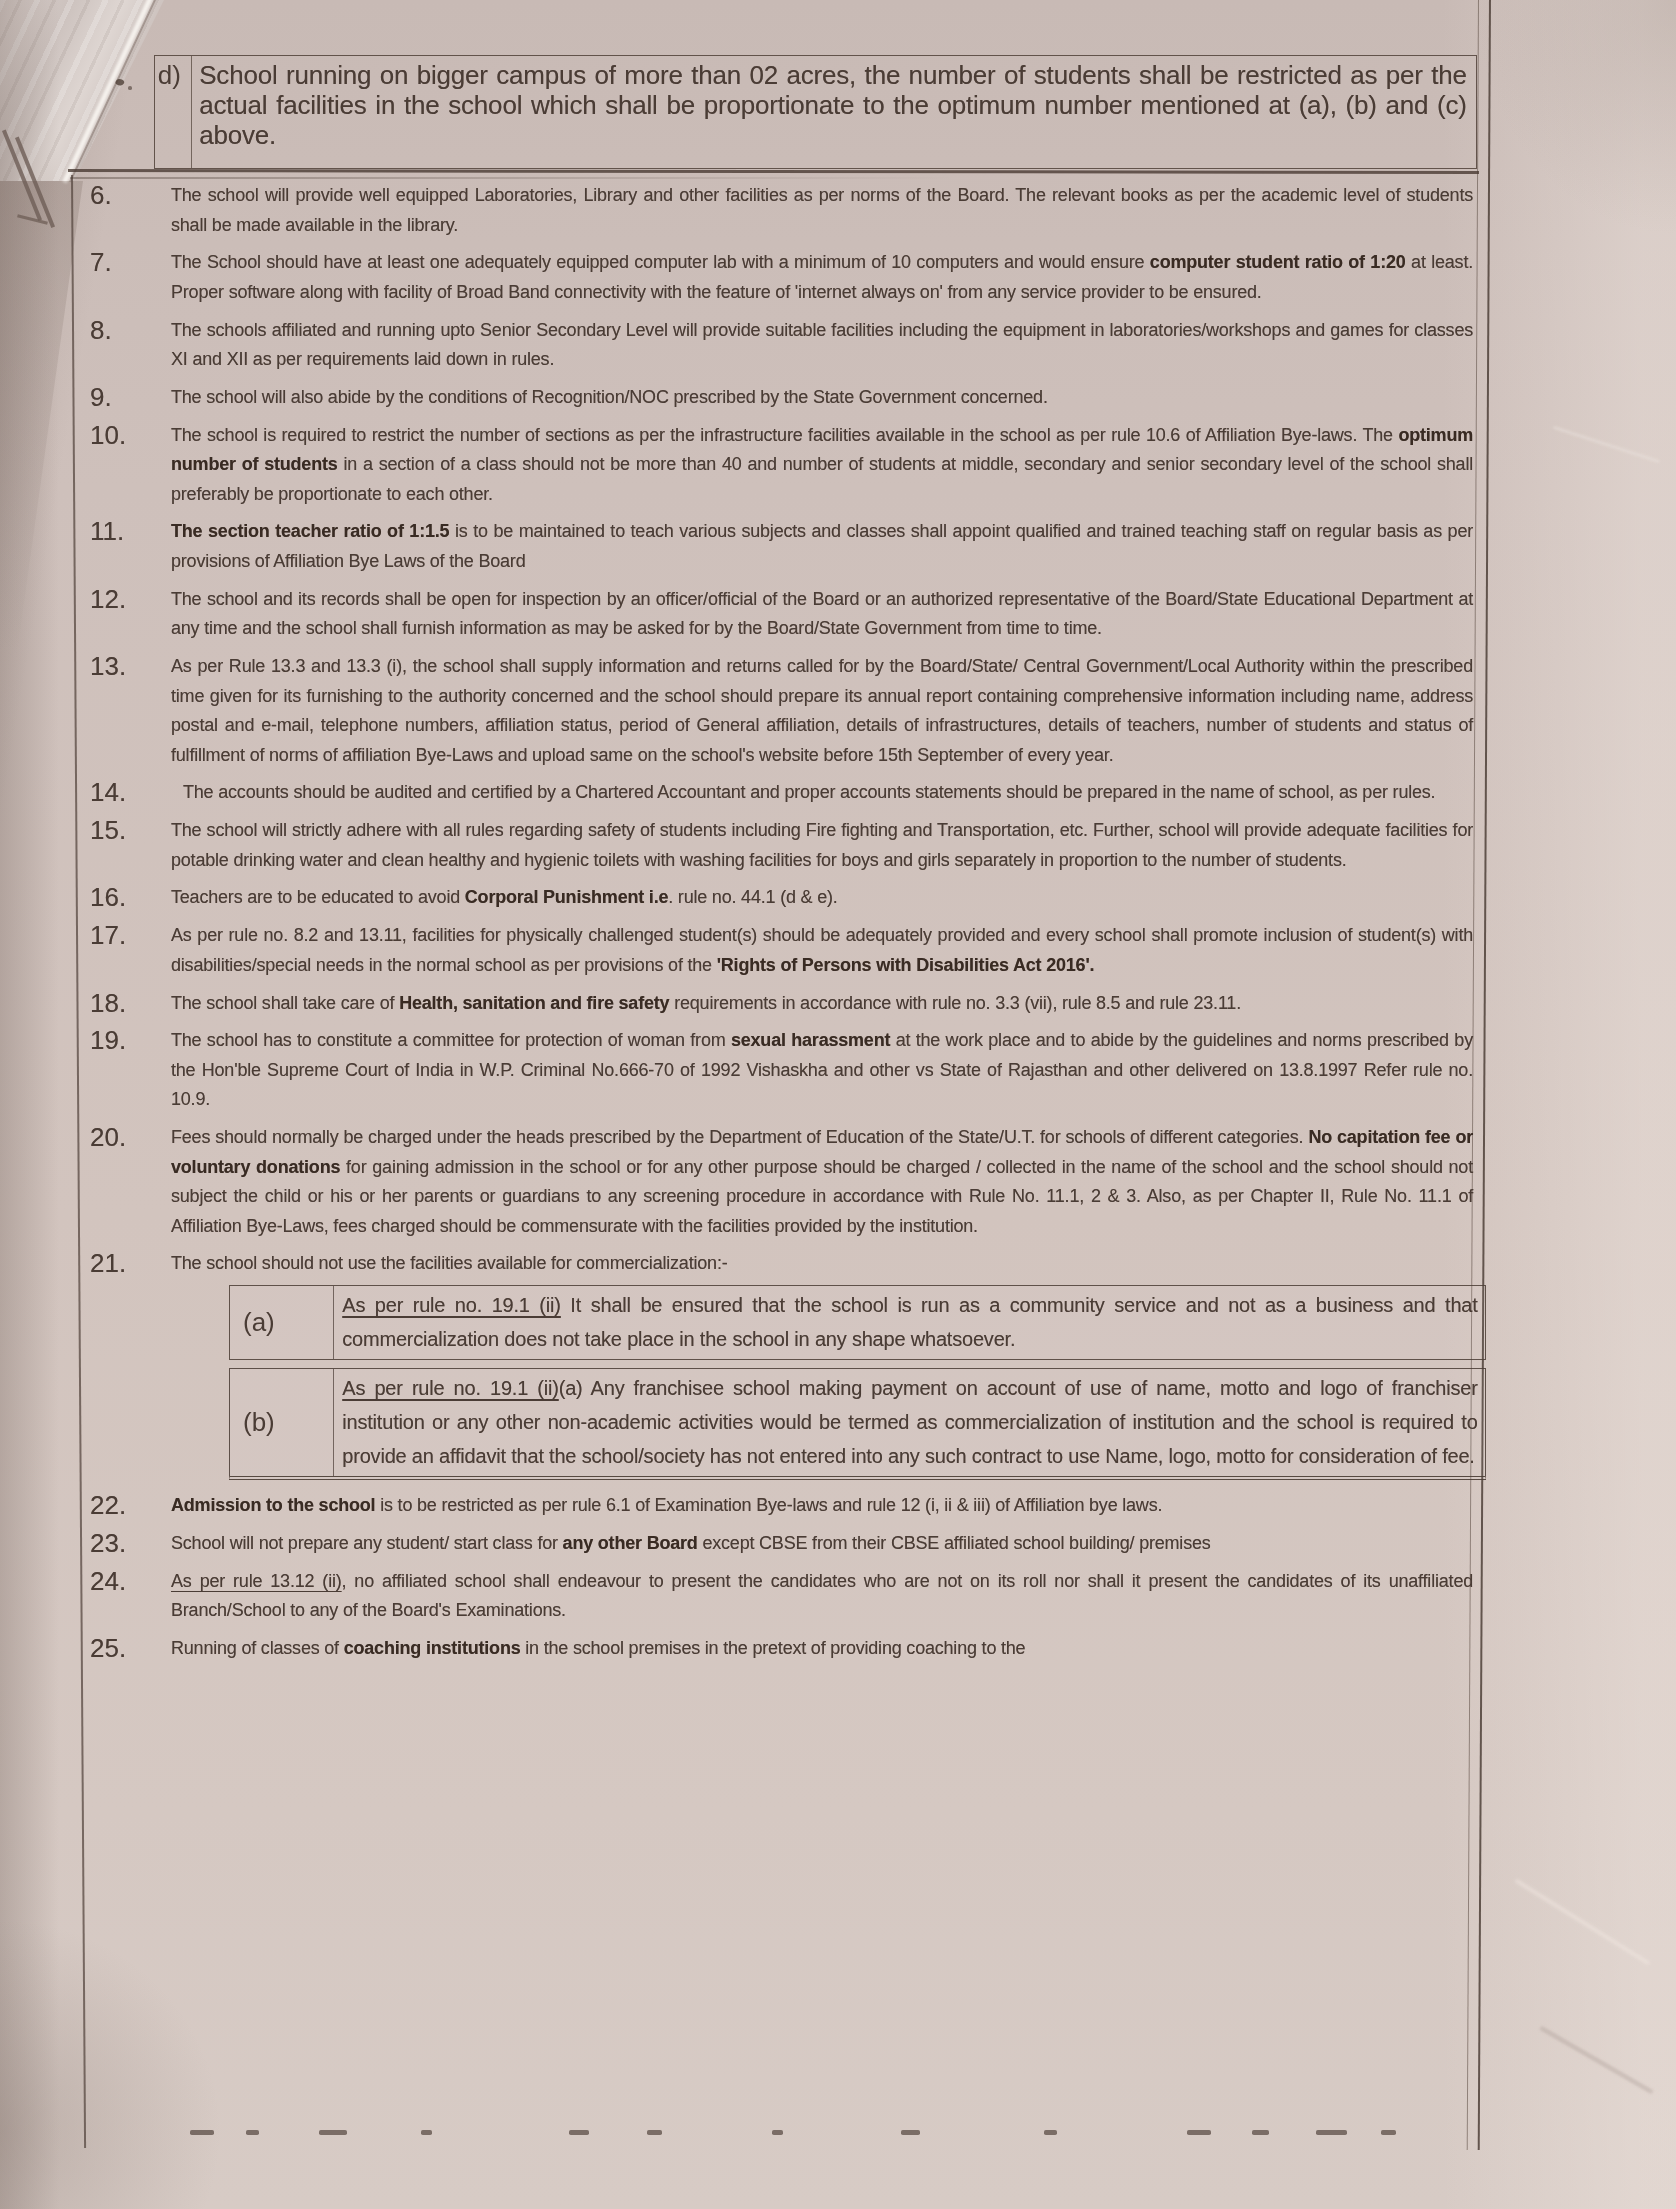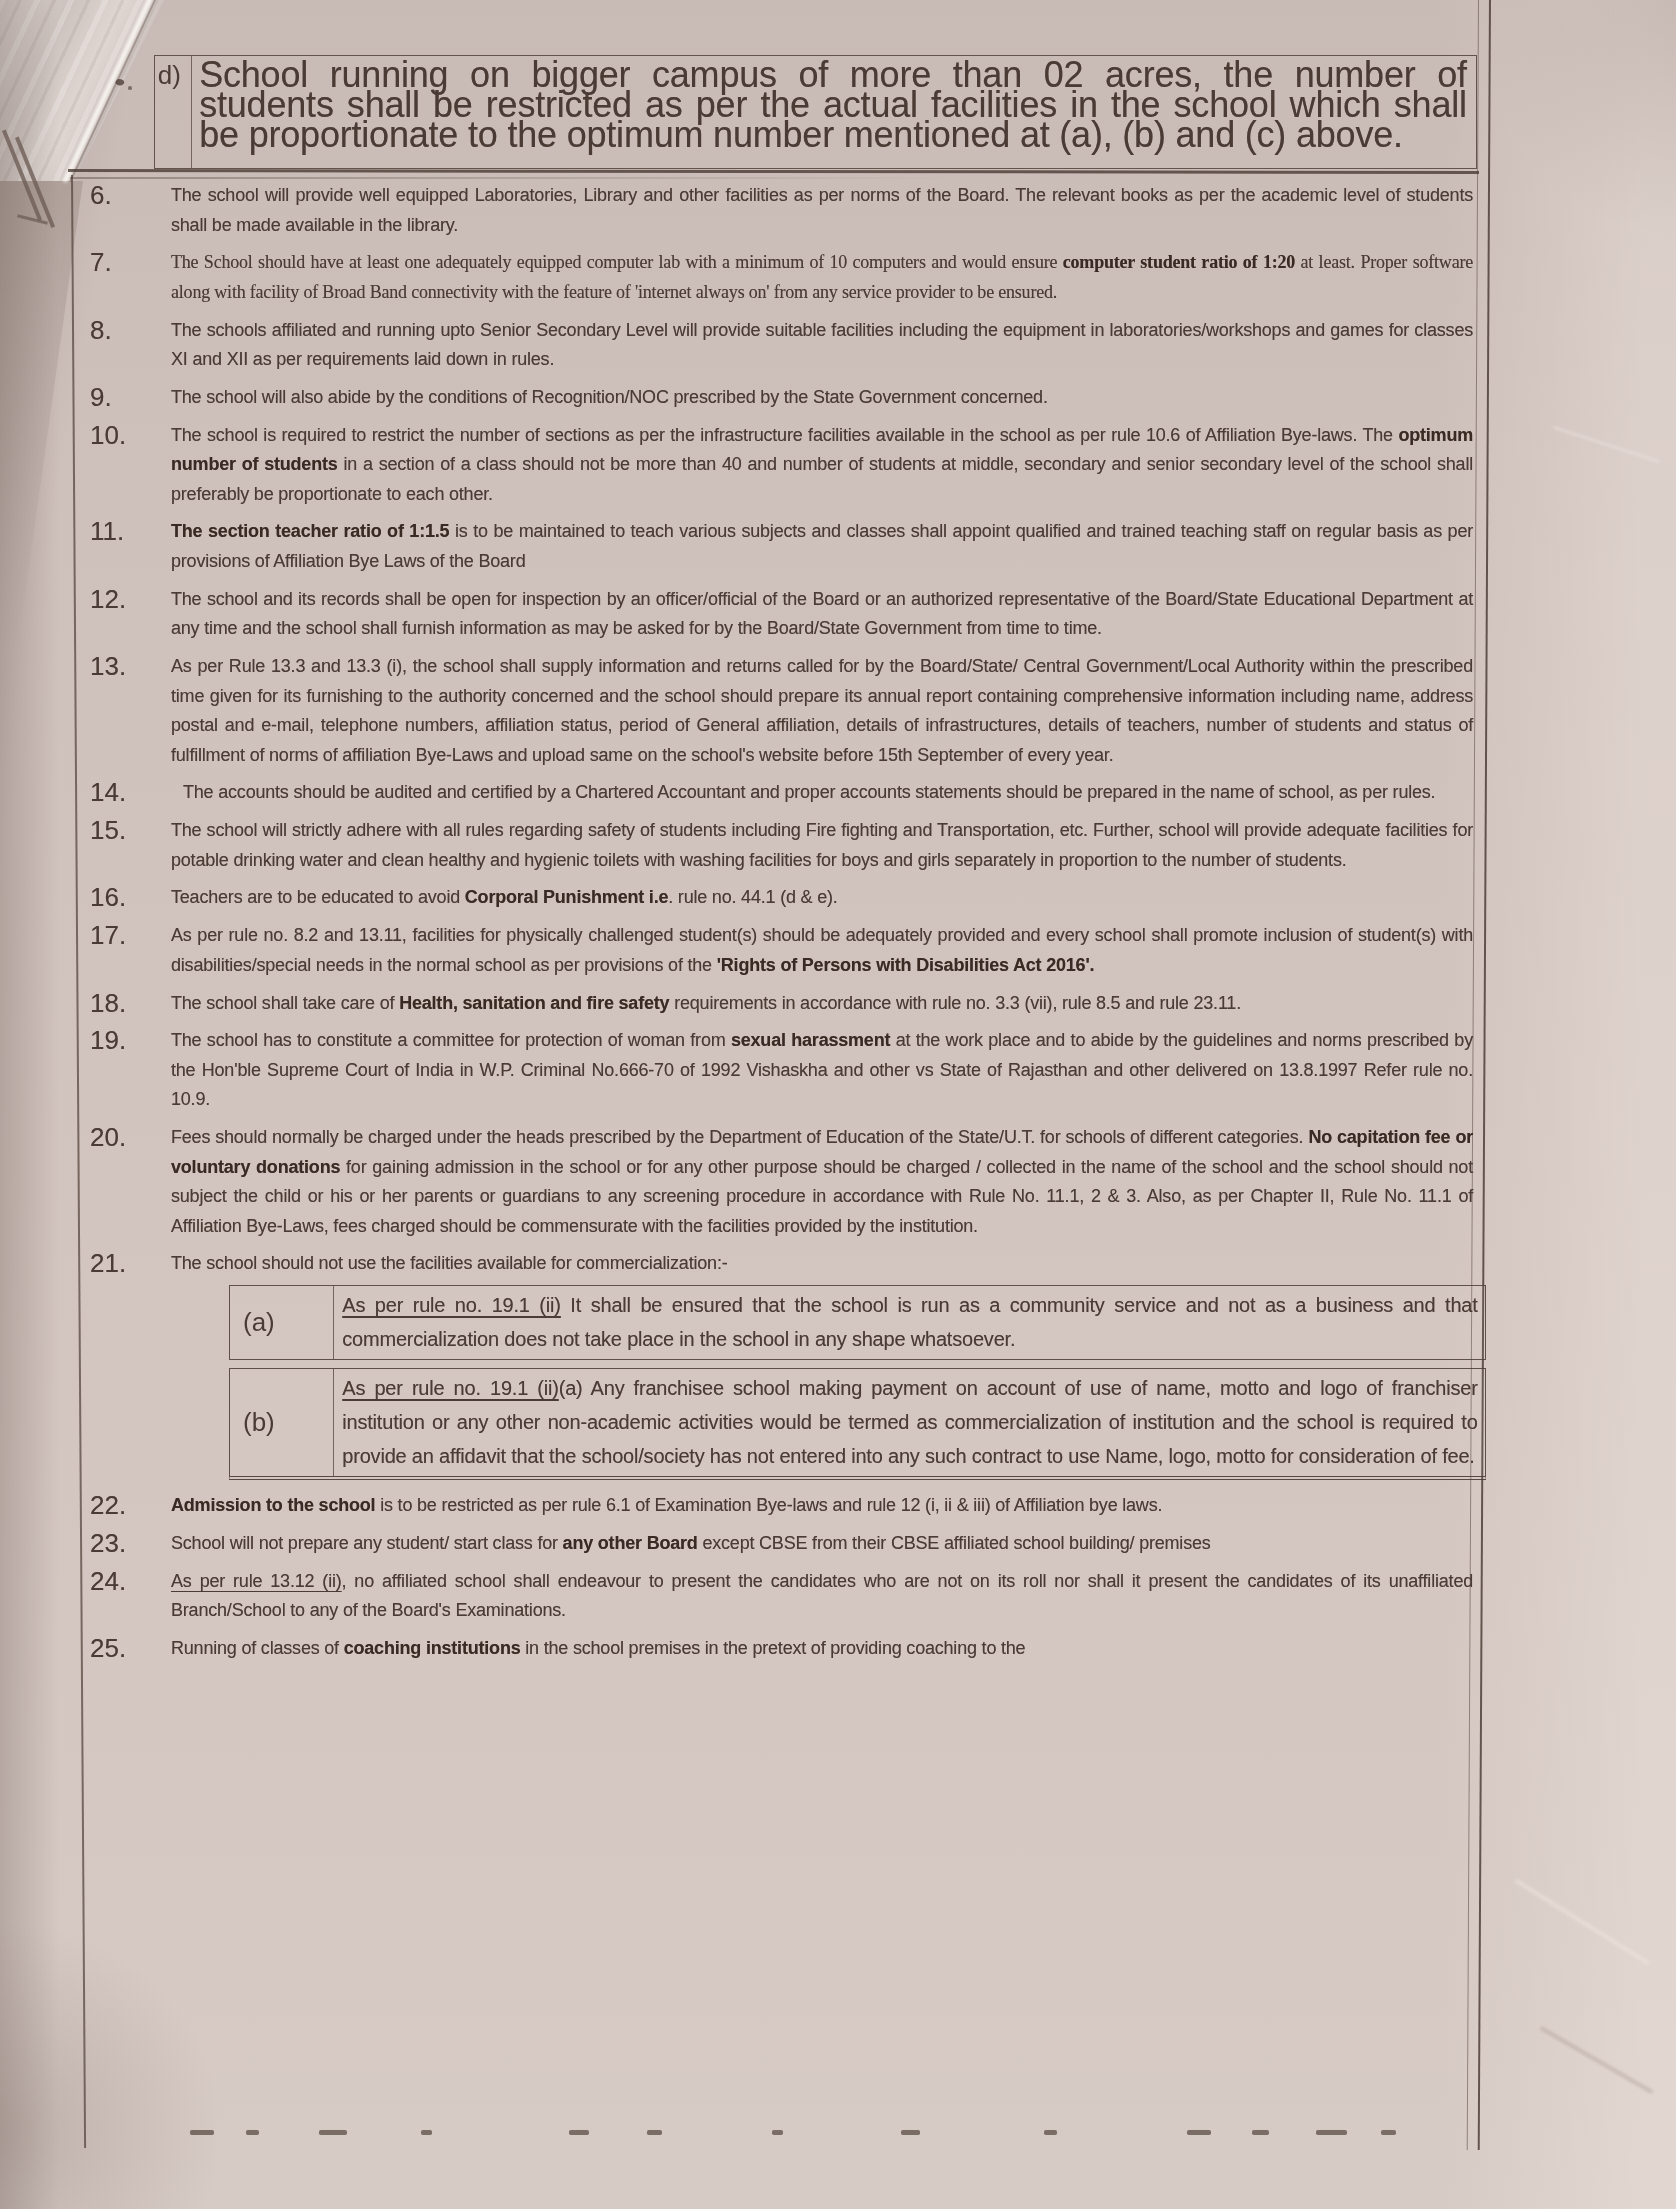--- a/index.html
+++ b/index.html
@@ -64,21 +64,21 @@
   .sep1{position:absolute;left:68px;top:170px;width:1411px;height:2.8px;
     background:rgba(72,58,50,.8);transform:rotate(0.08deg);}
   .sep2{position:absolute;left:70px;top:177px;width:886px;height:1.8px;
     background:linear-gradient(to right,rgba(72,58,50,.4),rgba(72,58,50,0));}
   
   .dbox{position:absolute;left:154px;top:55px;width:1323px;min-height:114px;
     box-sizing:border-box;border:1.8px solid rgba(80,65,56,.85);
     display:flex;align-items:stretch;}
   .dbox .dlabel{flex:0 0 33px;border-right:1.8px solid rgba(80,65,56,.7);
     font-size:26px;line-height:30px;padding:3.7px 0 0 2.8px;}
-  .dbox .dtext{flex:1;font-size:36px;line-height:30px;letter-spacing:-0.2px;
+  .dbox .dtext{flex:1;font-size:26px;line-height:30px;letter-spacing:-0.2px;
     padding:3.7px 9.2px 5.5px 7.4px;text-align:justify;
     text-shadow:0 0 0.6px rgba(74,60,52,.5);}
   
   .content{position:absolute;left:90px;top:181px;width:1383px;}
   .item{display:flex;margin-bottom:8.3px;}
   .item .num{flex:0 0 81px;font-size:26px;line-height:29.5px;
     text-shadow:0 0 0.6px rgba(74,60,52,.5);}
   .item .para{flex:1;font-size:18px;line-height:29.5px;letter-spacing:-0.2px;
     text-align:justify;text-shadow:0 0 0.6px rgba(74,60,52,.5);}
   .b{font-weight:bold;color:#392b23;}
@@ -132,21 +132,21 @@
 
   <div class="content" id="content">
       <div class="item">
         <div class="num">6.</div>
         <div style="flex: 1 1 0%;">
           <div class="para"><span>The school will provide well equipped Laboratories, Library and other facilities as per norms of the Board. The relevant books as per the academic level of students shall be made available in the library.</span></div>
         </div>
       </div>
       <div class="item">
         <div class="num">7.</div>
-        <div style="flex: 1 1 0%; font-family: Liberation Serif, serif;">
+        <div style="flex: 1 1 0%;">
           <div class="para"><span>The School should have at least one adequately equipped computer lab with a minimum of 10 computers and would ensure </span><span class="b">computer student ratio of 1:20</span><span> at least. Proper software along with facility of Broad Band connectivity with the feature of 'internet always on' from any service provider to be ensured.</span></div>
         </div>
       </div>
       <div class="item">
         <div class="num">8.</div>
         <div style="flex: 1 1 0%;">
           <div class="para"><span>The schools affiliated and running upto Senior Secondary Level will provide suitable facilities including the equipment in laboratories/workshops and games for classes XI and XII as per requirements laid down in rules.</span></div>
         </div>
       </div>
       <div class="item">

